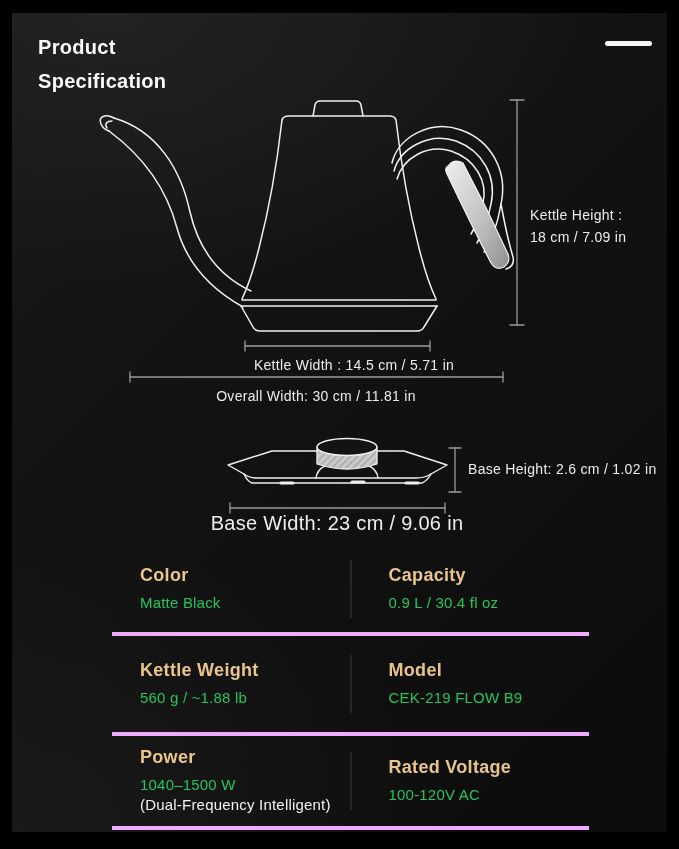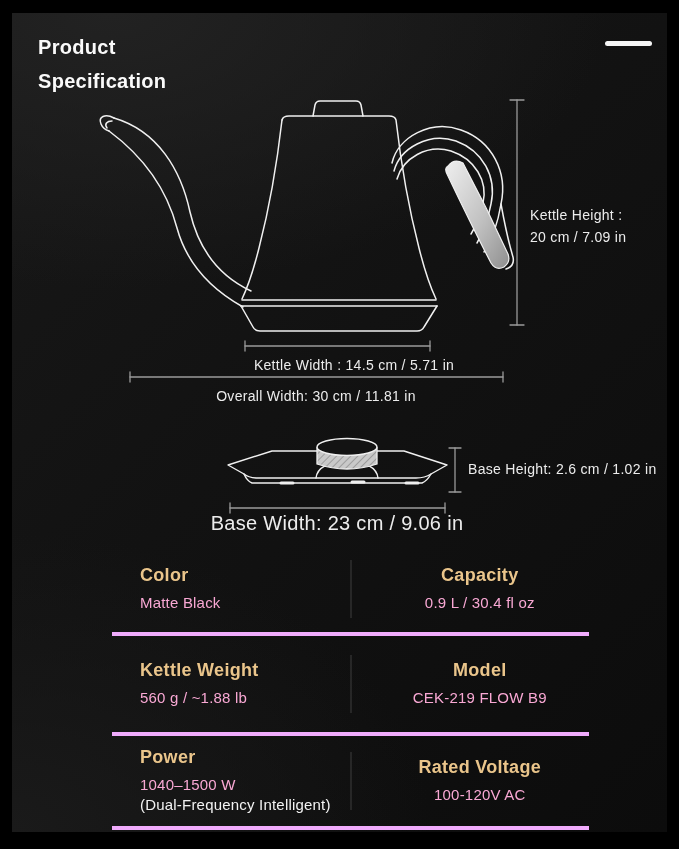--- a/index.html
+++ b/index.html
@@ -40,26 +40,26 @@
   .spec-row.r2{height:96px;}
   .spec-row.r3{height:90px;}
   .spec-row::after{
     content:"";position:absolute;left:50%;top:50%;transform:translate(-.5px,-50%);
     width:1px;height:58px;background:#3f3f3f;
   }
   .spec-cell{
     width:50%;display:flex;flex-direction:column;justify-content:center;
     padding-left:28px;box-sizing:border-box;
   }
-  .spec-cell.c2{padding-left:20px;text-align:center;}
+  .spec-cell.c2{padding-left:38px;}
   .spec-label{
     color:#eac58b;font-size:18px;font-weight:bold;letter-spacing:.3px;
     margin-bottom:7px;
   }
-  .spec-value{color:#f9a8d4;font-size:15px;letter-spacing:.2px;line-height:20px;}
+  .spec-value{color:#22c55e;font-size:15px;letter-spacing:.2px;line-height:20px;}
   .spec-value2{color:#f2f2f2;font-size:15px;letter-spacing:.2px;line-height:20px;}
   .spec-value2:empty{display:none;}
 </style>
 </head>
 <body>
 
 <div class="panel"></div>
 
 <div class="title">
   <div>Product</div>
@@ -144,21 +144,21 @@
     <path d="M449,492 L461,492"></path>
 
     <path d="M230,508 L445,508"></path>
     <path d="M230,503 L230,513"></path>
     <path d="M445,503 L445,513"></path>
   </g>
 </svg>
 
 <div class="dim-label" style="left:530px;top:204px;">
   <div>Kettle Height :</div>
-  <div>20 cm / 7.09 in</div>
+  <div>18 cm / 7.09 in</div>
 </div>
 
 <div class="dim-label center" style="left:204px;top:354px;width:300px;font-size:14px;">Kettle Width : 14.5 cm / 5.71 in</div>
 
 <div class="dim-label center" style="left:166px;top:385px;width:300px;font-size:14px;">Overall Width: 30 cm / 11.81 in</div>
 
 <div class="dim-label" style="left:468px;top:458px;">Base Height: 2.6 cm / 1.02 in</div>
 
 <div class="dim-label center" style="left:187px;top:512px;width:300px;font-size:20px;">Base Width: 23 cm / 9.06 in</div>
 

